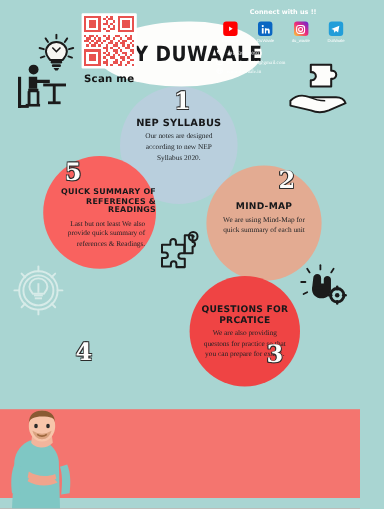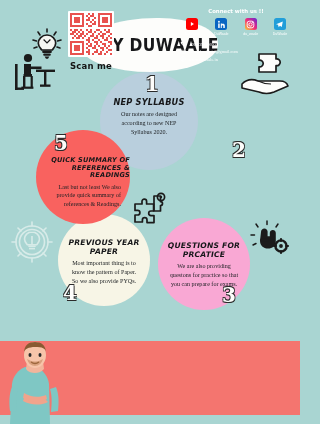--- a/index.html
+++ b/index.html
@@ -39,30 +39,29 @@
   .deco-puzzle-mid{left:131px;top:191px;}
 
   
   .circle{
     position:absolute;border-radius:50%;
     display:flex;flex-direction:column;align-items:center;
     text-align:center;box-sizing:border-box;
   }
   .c1{width:98px;height:98px;left:100px;top:72px;background:#b9cfdd;z-index:3;padding-top:26px;}
   .c2{width:96px;height:96px;left:172px;top:138px;background:#e3ab92;z-index:4;padding-top:30px;}
-  .c3{width:92px;height:92px;left:158px;top:218px;background:#f9a8d4;z-index:4;padding-top:24px;}
+  .c3{width:92px;height:92px;left:158px;top:230px;background:#ef4444;z-index:4;padding-top:24px;}
   .c4{width:92px;height:92px;left:58px;top:214px;background:#f7f5e6;z-index:3;padding-top:25px;}
   .c5{width:94px;height:94px;left:36px;top:130px;background:#f9625f;z-index:4;padding-top:27px;text-align:right;}
 
   .c-head{
     font-family:"DejaVu Sans", sans-serif;
     font-weight:bold;font-size:7.6px;letter-spacing:.2px;
     color:#17181a;line-height:1.15;margin-bottom:3px;
     text-transform:uppercase;
-    font-style:italic;
   }
   .c1 .c-head{font-size:8.2px;}
   .c5 .c-head{font-size:6.6px;}
   .c-body{
     font-family:"Liberation Serif", serif;
     font-size:6.1px;line-height:1.42;color:#1d2023;
     padding:0 11px;
   }
   .c5 .c-body{padding:0 9px;}
 
@@ -240,25 +239,25 @@
   <div class="circle c1">
     <div class="c-head">NEP SYLLABUS</div>
     <div class="c-body">Our notes are designed according to new NEP Syllabus 2020.</div>
   </div>
 
   <div class="circle c5">
     <div class="c-head">QUICK SUMMARY OF REFERENCES &amp; READINGS</div>
     <div class="c-body">Last but not least We also provide quick summary of references &amp; Readings.</div>
   </div>
 
-
-  <div class="circle c4">
-    <div class="c-head">PREVIOUS YEAR PAPER</div>
-    <div class="c-body">Most important thing is to know the pattern of Paper. So we also provide PYQs.</div>
-  </div>
+  <div class="circle c2">
+    <div class="c-head">MIND-MAP</div>
+    <div class="c-body">We are using Mind-Map for quick summary of each unit</div>
+  </div>
+
 
   <div class="circle c3">
     <div class="c-head">QUESTIONS FOR PRCATICE</div>
     <div class="c-body">We are also providing questons for practice so that you can prepare for exams.</div>
   </div>
 
   <div class="num n1">1</div>
   <div class="num n2">2</div>
   <div class="num n3">3</div>
   <div class="num n4">4</div>

